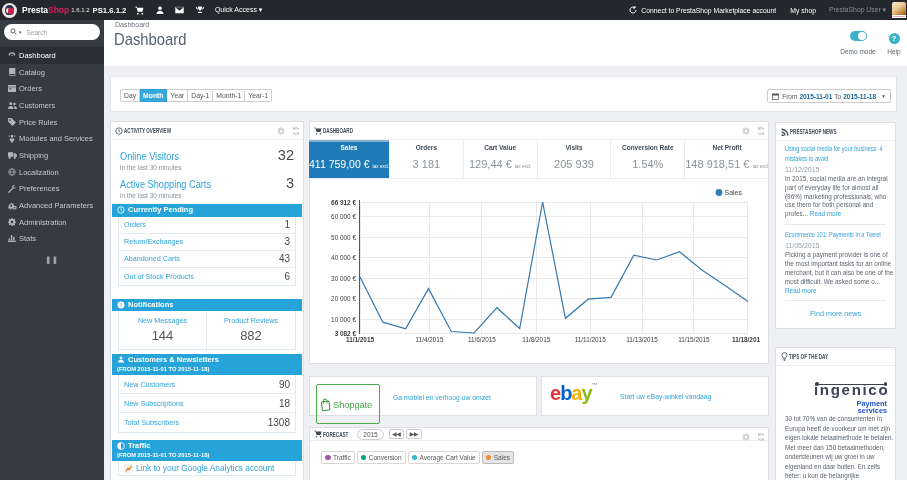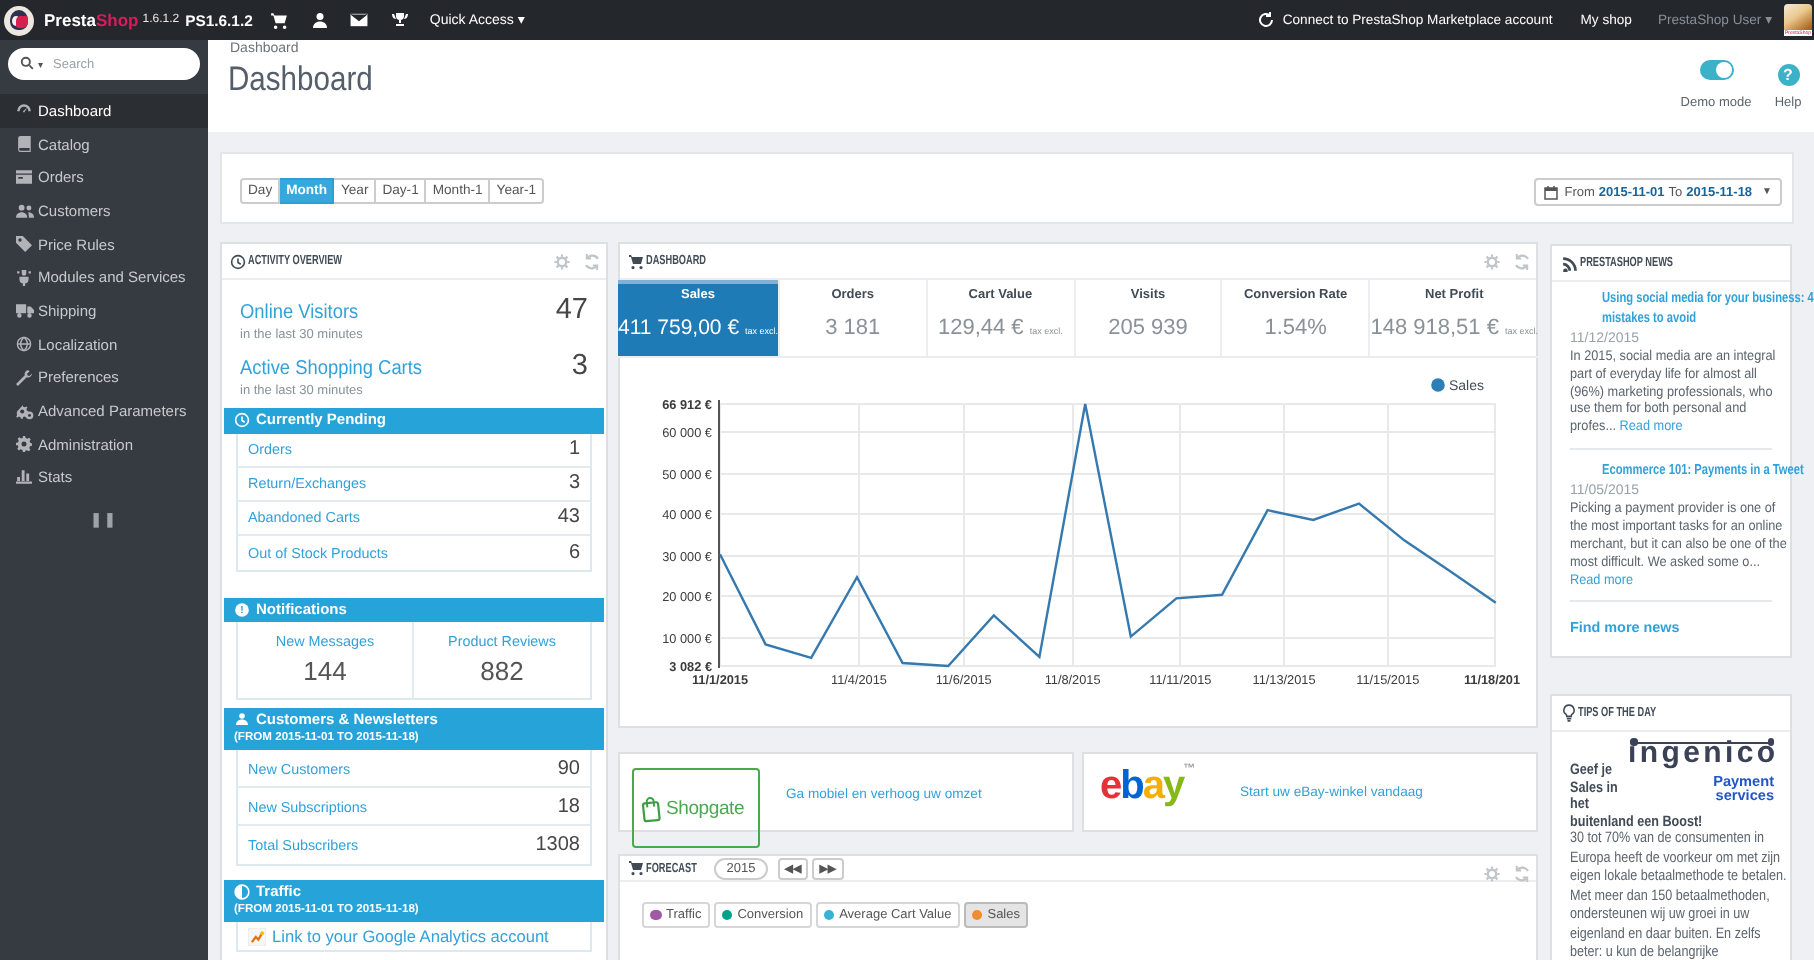--- a/index.html
+++ b/index.html
@@ -87,27 +87,27 @@
 
 .tbl2 { margin:0 7px; border:1px solid #dce9f0; border-top:none; display:flex; flex-wrap:wrap; }
 .tbl2 .hc { width:50%; text-align:center; font-size:7.2px; color:#31a2d8; padding-top:5px; }
 .tbl2 .vc { width:50%; text-align:center; font-size:13px; color:#555; padding:3px 0 6px; }
 .tbl2 .hc:first-child, .tbl2 .vc:nth-child(3) { border-right:1px solid #e4ebf0; }
 
 .fbtn { display:inline-flex; align-items:center; height:13px; border:1px solid #d6d6d6; background:#fff; border-radius:2px; font-size:6.5px; color:#555; padding:0 3px; margin-right:2px; }
 .fbtn i { width:5.5px; height:5.5px; border-radius:50%; margin-right:2.5px; }
 .fbtn.sel { background:#e4e4e4; border-color:#bbb; }
 
-.ntitle { font-size:7.2px; font-weight:bold; color:#31a2d8; line-height:9.5px;margin-left:16px; }
+.ntitle { font-size:7.2px; font-weight:normal; color:#31a2d8; line-height:9.5px; }
 .ndate { font-size:7px; color:#98a2a9; margin-top:3px; }
 .ntext { font-size:7px; color:#5b646d; line-height:8.8px; margin-top:2px; }
 .ntext .rm, .rm { color:#31a2d8; }
 .nhr { border-top:1px solid #e6e9ec; margin:5px 0; }
 
-.ingenico { float:right; width:74px; text-align:right; margin:1px 0 2px 3px; }
+.ingenico { float:right; width:74px; text-align:right; margin:14px 0 2px 3px; }
 .ing1 { font-size:15px; font-weight:bold; color:#3b4156; letter-spacing:1.7px; line-height:15px; margin-right:-2px; }
 .ing2 { font-size:7.3px; font-weight:bold; color:#2255c8; line-height:7.2px; margin-top:3px; }
 .tipbold { font-size:7.5px; font-weight:bold; color:#414b56; line-height:8.7px; }
 .tiptext { font-size:7.5px; color:#5b646d; line-height:9.5px; }
 </style>
 </head>
 <body>
 <div id="topbar">
   <div class="lft">
     <div id="avatar">
@@ -278,21 +278,21 @@
         </svg>
         <svg width="8" height="8" viewBox="0 0 8 8" fill="none" stroke="#c0c5ca" stroke-width="1.1">
           <path d="M7 2.4A3.4 3.4 0 001.6 2M1 5.6A3.4 3.4 0 006.4 6"></path>
           <path d="M1.4 0v2.2h2.2M6.6 8V5.8H4.4" stroke-width="1" fill="none"></path>
         </svg>
       </span>
     </div>
   <div style="height:7px"></div>
   <div class="bigrow">
       <span class="t"><span class="cx92">Online Visitors</span></span>
-      <span class="v">47</span>
+      <span class="v">32</span>
     </div>
   <div class="subt">in the last 30 minutes</div>
   <div style="height:4px"></div>
   <div class="bigrow">
       <span class="t"><span class="cx92">Active Shopping Carts</span></span>
       <span class="v">3</span>
     </div>
   <div class="subt">in the last 30 minutes</div>
   <div style="height:5px"></div>
   <div class="bluebar" id="bb1"><svg width="8" height="8" viewBox="0 0 14 14" fill="none" stroke="#fff" stroke-width="1.4" style="margin-right:3px">
@@ -522,21 +522,21 @@
     </div>
   <div style="padding:3px 9px 0">
     <div class="ntitle"><span class="cx78">Using social media for your business: 4<br>mistakes to avoid</span></div>
     <div class="ndate">11/12/2015</div>
     <div class="ntext"><span class="cx91">In 2015, social media are an integral<br>part of everyday life for almost all<br>(96%) marketing professionals, who<br>use them for both personal and<br>profes... <span class="rm">Read more</span></span></div>
     <div class="nhr"></div>
     <div class="ntitle"><span class="cx78">Ecommerce 101: Payments in a Tweet</span></div>
     <div class="ndate">11/05/2015</div>
     <div class="ntext"><span class="cx91">Picking a payment provider is one of<br>the most important tasks for an online<br>merchant, but it can also be one of the<br>most difficult. We asked some o...<br><span class="rm">Read more</span></span></div>
     <div class="nhr"></div>
-    <div style="text-align:left;font-size:7.2px;font-weight:bold;color:#31a2d8;margin-top:8px">Find more news</div>
+    <div style="text-align:center;font-size:7.2px;font-weight:normal;color:#31a2d8;margin-top:8px">Find more news</div>
   </div>
 </div>
 
 <div class="panel" id="tips" style="left:775px;top:347px;width:121px;height:133px;border-bottom:none">
   <div class="phead" style="padding:0 5px">
       <span class="hico">
         <svg width="7" height="9" viewBox="0 0 12 16" fill="none" stroke="#414b56" stroke-width="1.4">
           <path d="M6 1a4.5 4.5 0 012.6 8.2c-.6.5-.6 1.3-.6 1.8H4c0-.5 0-1.3-.6-1.8A4.5 4.5 0 016 1z"></path>
           <path d="M4 13h4M4.7 15h2.6"></path>
         </svg>
@@ -544,15 +544,14 @@
       <span class="ht">TIPS OF THE DAY</span>
     </div>
   <div class="ingenico" style="position:absolute;right:8px;top:19px;width:73px;text-align:right">
     <div style="position:relative;border-top:1.5px solid #3b4156;margin:0 2px 0 3px;top:2.5px">
         <i style="position:absolute;left:-2px;top:-2.5px;width:3.5px;height:3.5px;border-radius:50%;background:#3b4156"></i>
         <i style="position:absolute;right:-2px;top:-2.5px;width:3.5px;height:3.5px;border-radius:50%;background:#3b4156"></i>
       </div>
     <div class="ing1">ingenico</div>
     <div class="ing2">Payment<br>services</div>
   </div>
-  <div class="tipbold" style="position:absolute;left:9px;top:33px"><span class="cx84">Geef je<br>Sales in<br>het<br>buitenland een Boost!</span></div>
   <div class="tiptext" style="position:absolute;left:9px;top:66px"><span class="cx84">30 tot 70% van de consumenten in<br>Europa heeft de voorkeur om met zijn<br>eigen lokale betaalmethode te betalen.<br>Met meer dan 150 betaalmethoden,<br>ondersteunen wij uw groei in uw<br>eigenland en daar buiten. En zelfs<br>beter: u kun de belangrijke<br>betaalmethoden activeren met een</span></div>
 </div>
 
 </body></html>

